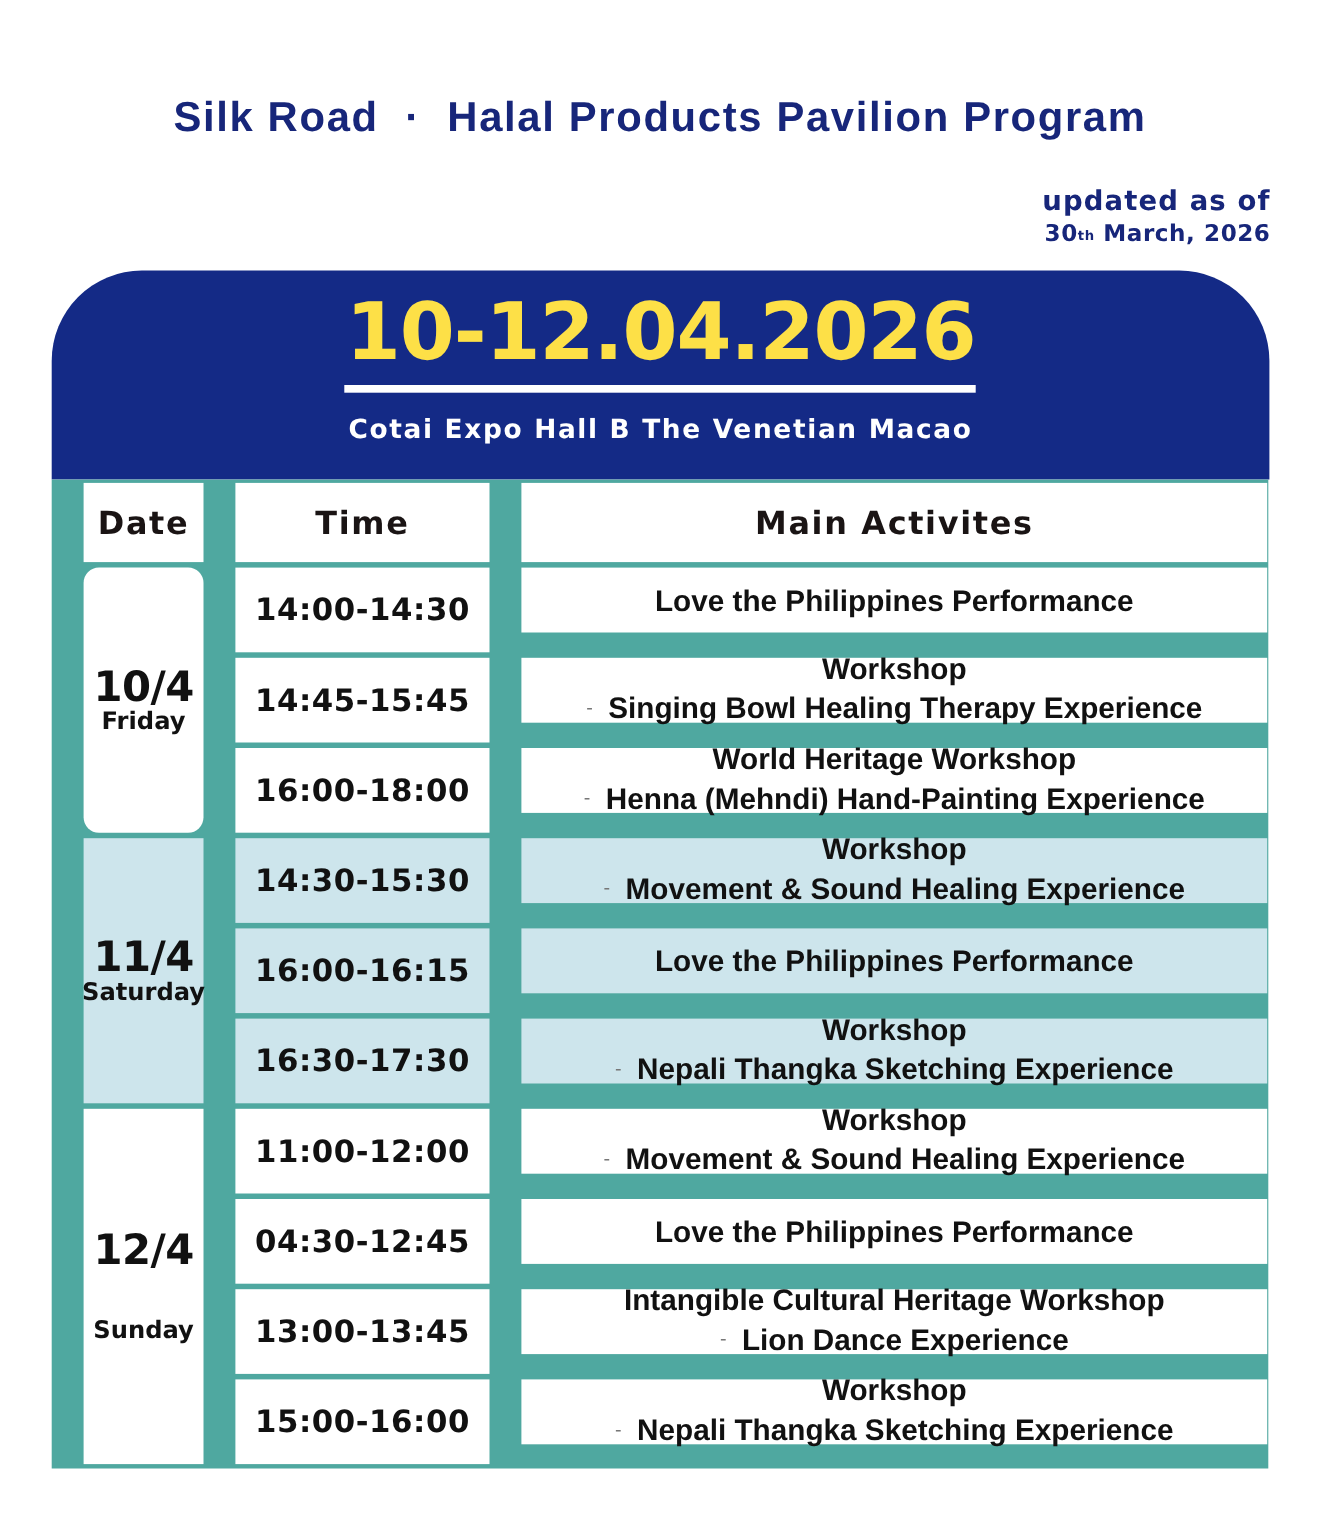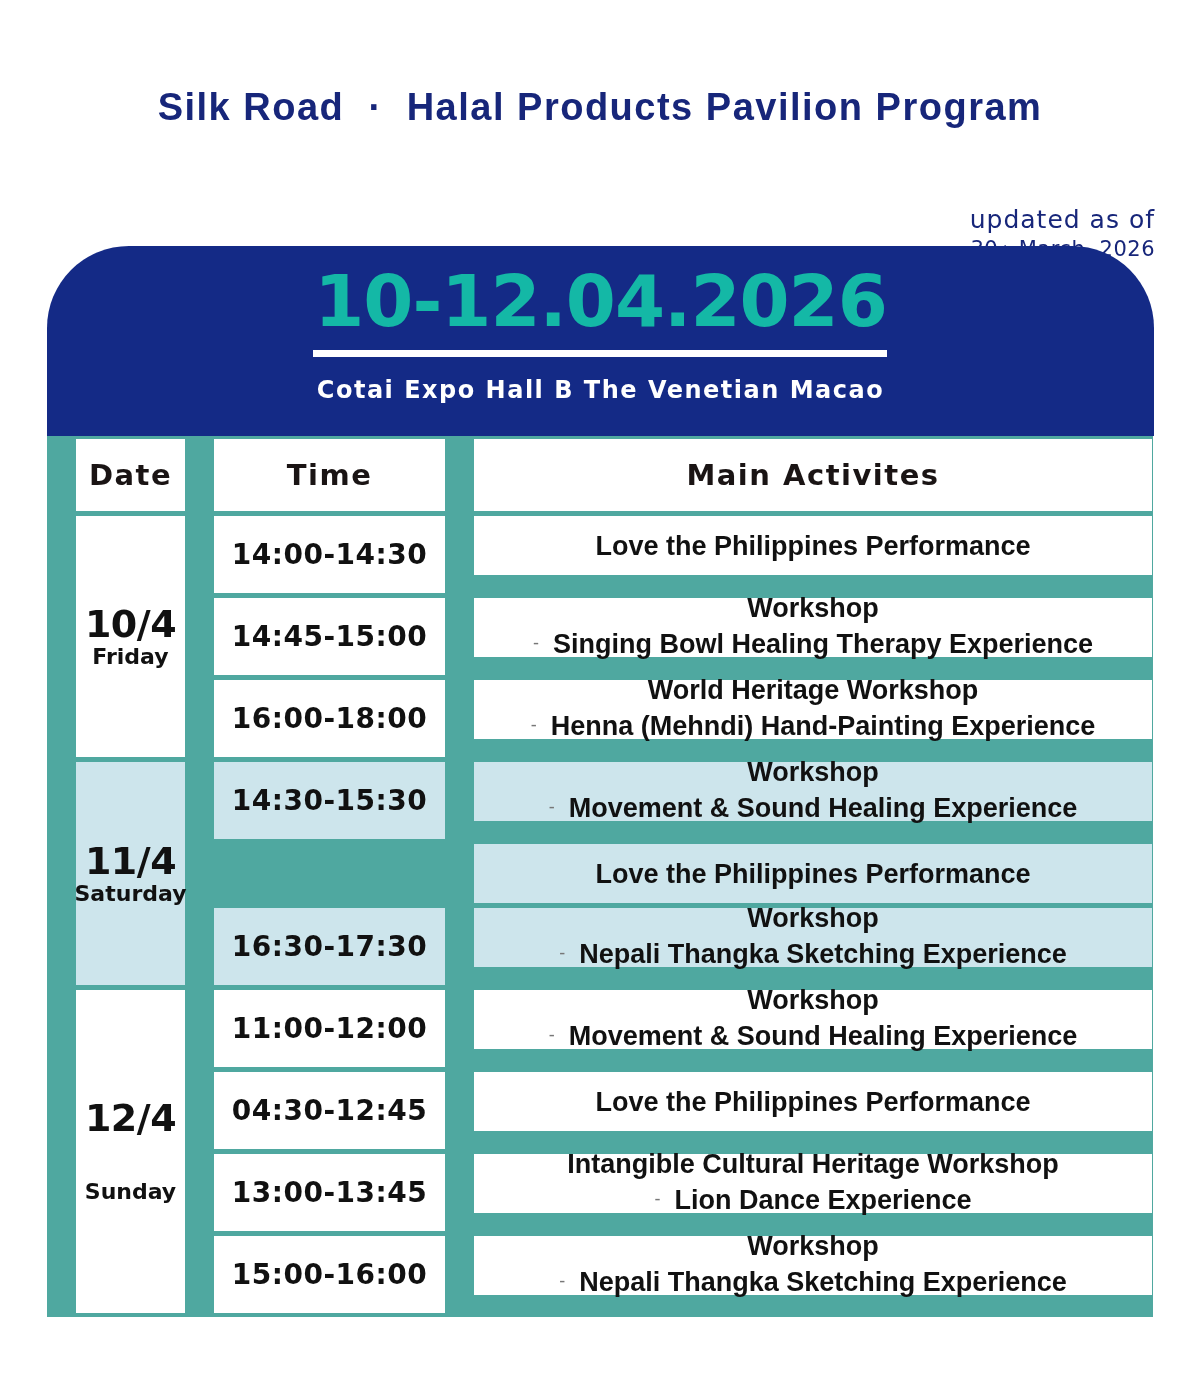--- a/index.html
+++ b/index.html
@@ -5,33 +5,33 @@
   html, body { margin:0; padding:0; background:#ffffff; }
   body { width:1200px; height:1388px; position:relative; overflow:hidden; font-family:"DejaVu Sans", sans-serif; }
 
   .title {
     position:absolute; left:0; top:86px; width:1200px; text-align:center;
     font-family:"Liberation Sans", sans-serif; font-weight:bold; font-size:38px;
     color:#17267a; letter-spacing:1.5px; white-space:pre;
   }
   .updated {
     position:absolute; right:45px; top:168px; text-align:right; color:#17267a;
-    font-family:"DejaVu Sans", sans-serif; font-weight:normal;margin-top:37px;
+    font-family:"DejaVu Sans", sans-serif; font-weight:bold;
   }
   .updated .l1 { font-size:25px; line-height:30px; letter-spacing:1px; }
   .updated .l2 { font-size:21px; line-height:28px; letter-spacing:0.5px; }
   .updated sup { font-size:12px; vertical-align:top; position:relative; top:2px; }
 
   .banner {
     position:absolute; left:47px; top:246px; width:1107px; height:190px;
     background:#142a86; border-radius:82px 82px 0 0;
   }
   .banner .dates {
     position:absolute; left:0; top:10px; width:100%; text-align:center;
-    color:#14b8a6; font-family:"DejaVu Sans", sans-serif; font-weight:bold;
+    color:#fde047; font-family:"DejaVu Sans", sans-serif; font-weight:bold;
     font-size:72px; letter-spacing:-1px; line-height:90px;
   }
   .banner .rule {
     position:absolute; left:266px; top:104px; width:574px; height:7px; background:#ffffff;
   }
   .banner .venue {
     position:absolute; left:0; top:130px; width:100%; text-align:center; color:#ffffff;
     font-family:"DejaVu Sans", sans-serif; font-weight:bold; font-size:24px; letter-spacing:1.5px;
   }
 
@@ -72,47 +72,48 @@
   <div class="dates">10-12.04.2026</div>
   <div class="rule"></div>
   <div class="venue">Cotai Expo Hall B The Venetian Macao</div>
 </div>
 
 <div class="table">
   <div class="grid" id="grid">
     <div class="cell head">Date</div>
     <div class="cell head">Time</div>
     <div class="cell head">Main Activites</div>
-  <div class="cell datecell" style="grid-area: 2 / 1 / span 3;">
+  <div class="cell datecell" style="grid-area: 2 / 1 / span 3; border-radius: 14px;">
         <div class="d">10/4</div>
         <div class="w">Friday</div>
       </div>
       <div class="cell time" style="grid-area: 2 / 2;">14:00-14:30</div>
       <div class="cell act" style="grid-area: 2 / 3;">
         <div>Love the Philippines Performance</div>
       </div>
-      <div class="cell time" style="grid-area: 3 / 2;">14:45-15:00</div>
+      <div class="cell time" style="grid-area: 3 / 2;">14:45-15:45</div>
       <div class="cell act" style="grid-area: 3 / 3;">
         <div>Workshop</div>
         <div class="sub"><span class="dash">-</span><span>Singing Bowl Healing Therapy Experience</span></div>
       </div>
       <div class="cell time" style="grid-area: 4 / 2;">16:00-18:00</div>
       <div class="cell act" style="grid-area: 4 / 3;">
         <div>World Heritage Workshop</div>
         <div class="sub"><span class="dash">-</span><span>Henna (Mehndi) Hand-Painting Experience</span></div>
       </div>
       <div class="cell datecell sat" style="grid-area: 5 / 1 / span 3;">
         <div class="d">11/4</div>
         <div class="w">Saturday</div>
       </div>
       <div class="cell time sat" style="grid-area: 5 / 2;">14:30-15:30</div>
       <div class="cell act sat" style="grid-area: 5 / 3;">
         <div>Workshop</div>
         <div class="sub"><span class="dash">-</span><span>Movement &amp; Sound Healing Experience</span></div>
       </div>
+      <div class="cell time sat" style="grid-area: 6 / 2;">16:00-16:15</div>
       <div class="cell act sat" style="grid-area: 6 / 3;">
         <div>Love the Philippines Performance</div>
       </div>
       <div class="cell time sat" style="grid-area: 7 / 2;">16:30-17:30</div>
       <div class="cell act sat" style="grid-area: 7 / 3;">
         <div>Workshop</div>
         <div class="sub"><span class="dash">-</span><span>Nepali Thangka Sketching Experience</span></div>
       </div>
       <div class="cell datecell" style="grid-area: 8 / 1 / span 4; gap: 41px;">
         <div class="d">12/4</div>

